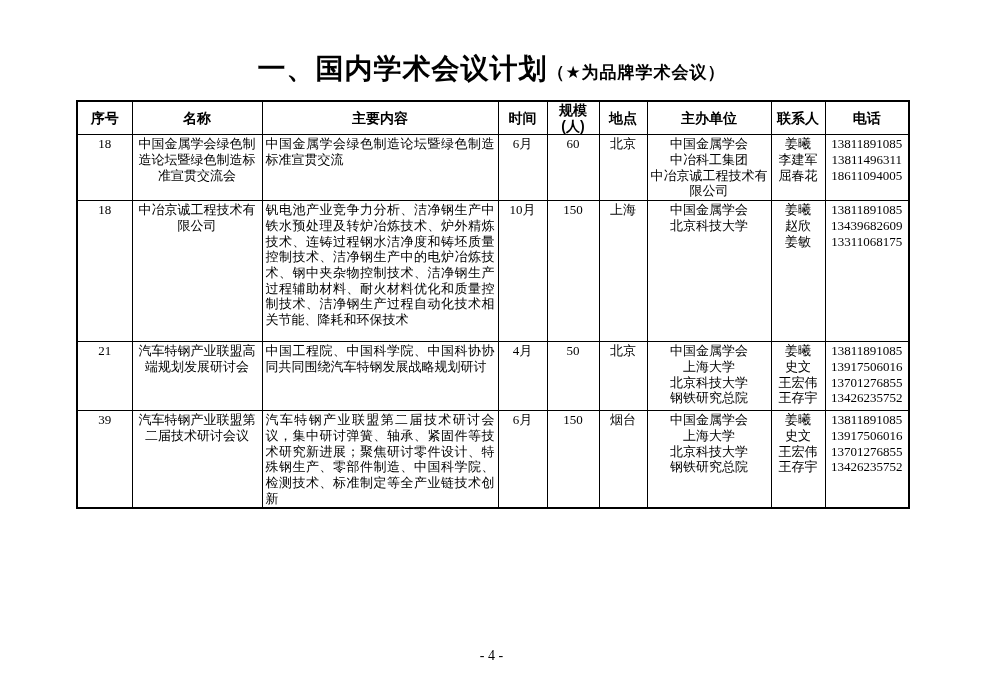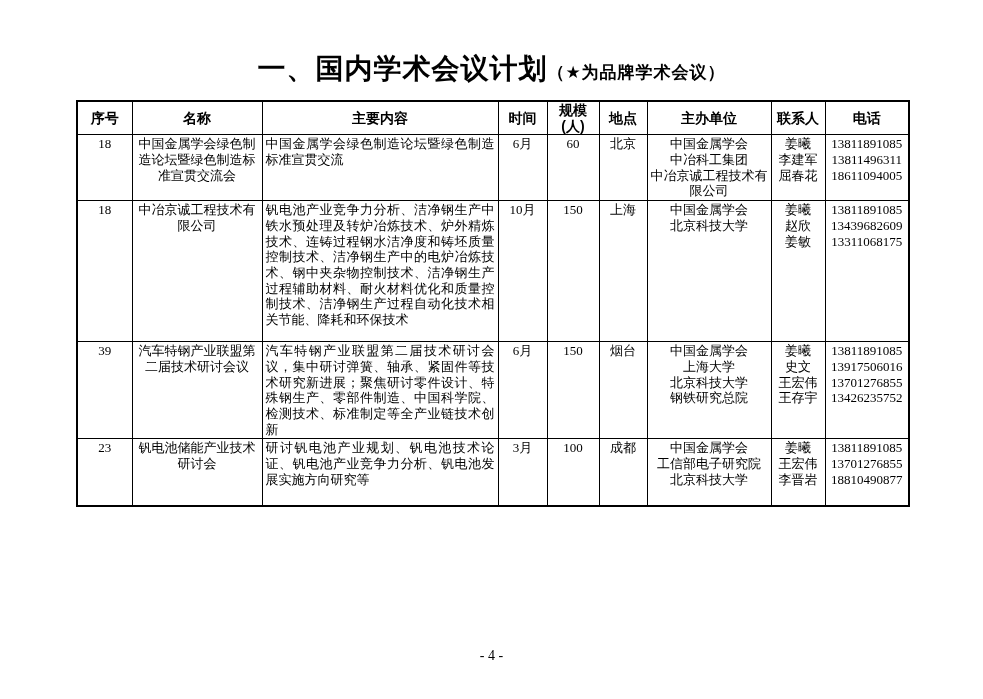--- a/index.html
+++ b/index.html
@@ -129,55 +129,58 @@
         <td class="c-center">上海</td>
         <td class="c-left">中国金属学会
 北京科技大学</td>
         <td class="c-center">姜曦
 赵欣
 姜敏</td>
         <td class="c-left">13811891085
 13439682609
 13311068175</td>
       </tr>
+      <tr style="height:69px">
+        <td class="c-center">21</td>
+        <td class="c-left">汽车特钢产业联盟高端规划发展研讨会</td>
+        <td class="c-justify">中国工程院、中国科学院、中国科协协同共同围绕汽车特钢发展战略规划研讨</td>
+        <td class="c-center">4月</td>
+        <td class="c-center">50</td>
+        <td class="c-center">北京</td>
+        <td class="c-left">中国金属学会
+上海大学
+北京科技大学
+钢铁研究总院</td>
+        <td class="c-center">姜曦
+史文
+王宏伟
+王存宇</td>
+        <td class="c-left">13811891085
+13917506016
+13701276855
+13426235752</td>
+      </tr>
       <tr style="height:92px">
         <td class="c-center">39</td>
         <td class="c-left">汽车特钢产业联盟第二届技术研讨会议</td>
         <td class="c-justify">汽车特钢产业联盟第二届技术研讨会议，集中研讨弹簧、轴承、紧固件等技术研究新进展；聚焦研讨零件设计、特殊钢生产、零部件制造、中国科学院、检测技术、标准制定等全产业链技术创新</td>
         <td class="c-center">6月</td>
         <td class="c-center">150</td>
         <td class="c-center">烟台</td>
         <td class="c-left">中国金属学会
 上海大学
 北京科技大学
 钢铁研究总院</td>
         <td class="c-center">姜曦
 史文
 王宏伟
 王存宇</td>
         <td class="c-left">13811891085
 13917506016
 13701276855
 13426235752</td>
       </tr>
-      <tr style="height:67px">
-        <td class="c-center">23</td>
-        <td class="c-left">钒电池储能产业技术研讨会</td>
-        <td class="c-justify">研讨钒电池产业规划、钒电池技术论证、钒电池产业竞争力分析、钒电池发展实施方向研究等</td>
-        <td class="c-center">3月</td>
-        <td class="c-center">100</td>
-        <td class="c-center">成都</td>
-        <td class="c-left">中国金属学会
-工信部电子研究院
-北京科技大学</td>
-        <td class="c-center">姜曦
-王宏伟
-李晋岩</td>
-        <td class="c-left">13811891085
-13701276855
-18810490877</td>
-      </tr>
     </tbody>
   </table>
 
   <div class="footer-pageno">- 4 -</div>
 
 </div>
 
 </body></html>

